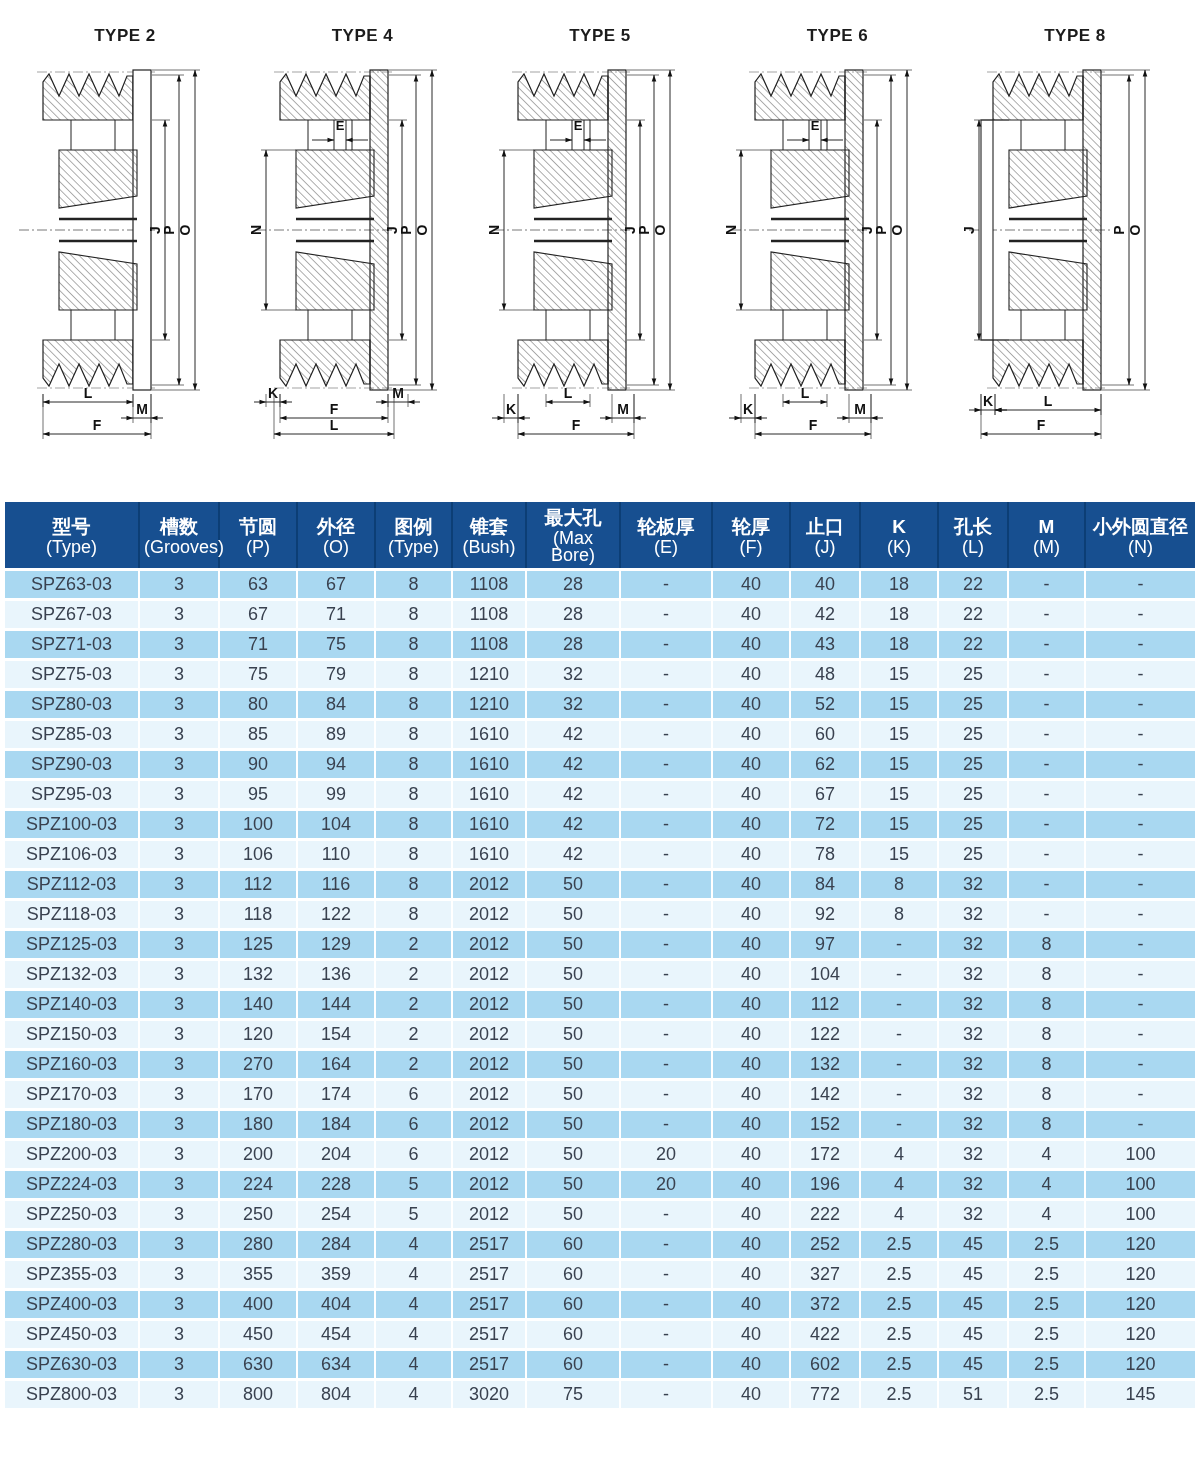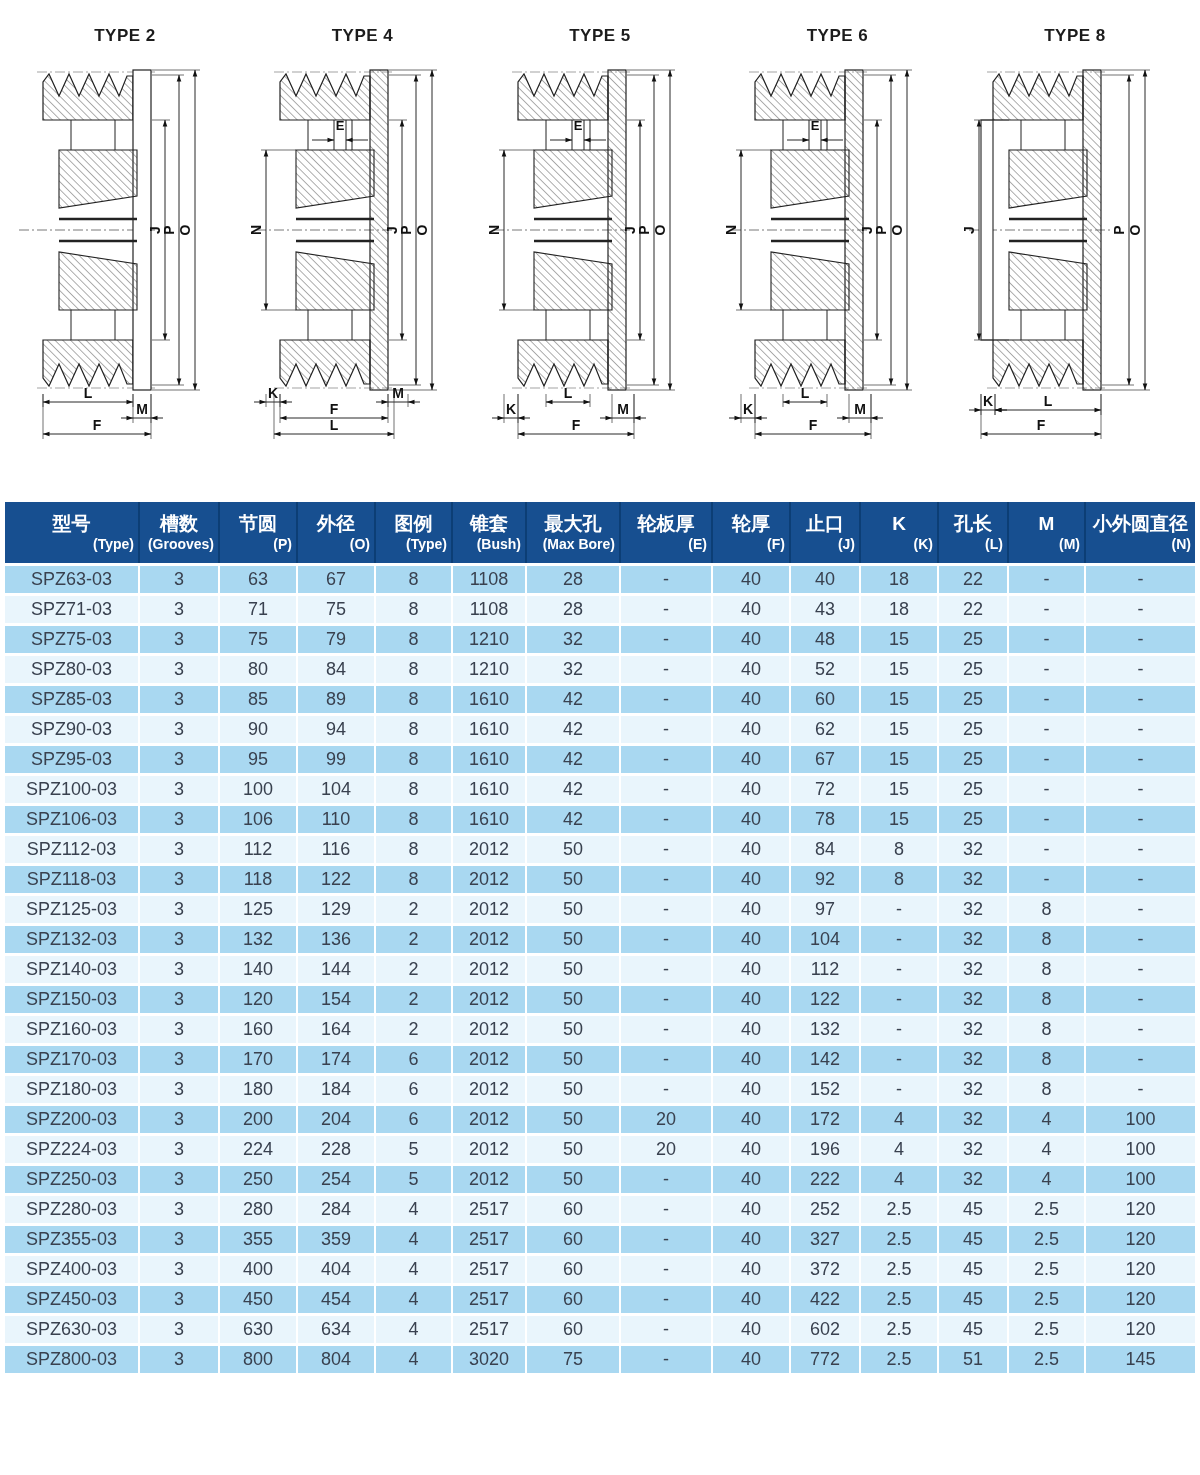--- a/index.html
+++ b/index.html
@@ -24,21 +24,21 @@
   table{
     table-layout:fixed;border-collapse:collapse;width:1182px;margin:24px auto 0 auto;
   }
   th{
     background:var(--header-bg);color:var(--header-text);height:62px;box-sizing:border-box;
     border-right:2px solid var(--header-divider);border-bottom:3px solid #ffffff;
     padding:4px;vertical-align:middle;
   }
   th:last-child{border-right:none;}
   th .zh{font-size:19px;font-weight:bold;line-height:24px;}
-  th .en{font-size:14px;font-weight:bold;line-height:17px;text-align:right;}
+  th .en{font-size:18px;font-weight:normal;line-height:17px;}
   td{
     height:27px;box-sizing:content-box;padding:0;text-align:center;
     font-size:18px;color:var(--text);
     border-right:2px solid #ffffff;border-bottom:3px solid #ffffff;
     white-space:nowrap;overflow:hidden;
   }
   td:last-child{border-right:none;}
   tbody tr:nth-child(odd) td{background:var(--row-odd);}
   tbody tr:nth-child(even) td{background:var(--row-even);}
 </style>
@@ -494,20 +494,36 @@
           <td>28</td>
           <td>-</td>
           <td>40</td>
           <td>40</td>
           <td>18</td>
           <td>22</td>
           <td>-</td>
           <td>-</td>
         </tr>
         <tr>
+          <td>SPZ67-03</td>
+          <td>3</td>
+          <td>67</td>
+          <td>71</td>
+          <td>8</td>
+          <td>1108</td>
+          <td>28</td>
+          <td>-</td>
+          <td>40</td>
+          <td>42</td>
+          <td>18</td>
+          <td>22</td>
+          <td>-</td>
+          <td>-</td>
+        </tr>
+        <tr>
           <td>SPZ71-03</td>
           <td>3</td>
           <td>71</td>
           <td>75</td>
           <td>8</td>
           <td>1108</td>
           <td>28</td>
           <td>-</td>
           <td>40</td>
           <td>43</td>
@@ -720,21 +736,21 @@
           <td>40</td>
           <td>122</td>
           <td>-</td>
           <td>32</td>
           <td>8</td>
           <td>-</td>
         </tr>
         <tr>
           <td>SPZ160-03</td>
           <td>3</td>
-          <td>160</td>
+          <td>270</td>
           <td>164</td>
           <td>2</td>
           <td>2012</td>
           <td>50</td>
           <td>-</td>
           <td>40</td>
           <td>132</td>
           <td>-</td>
           <td>32</td>
           <td>8</td>

